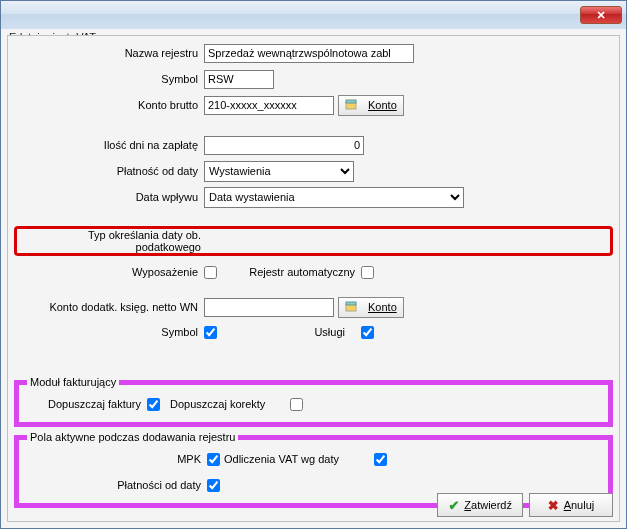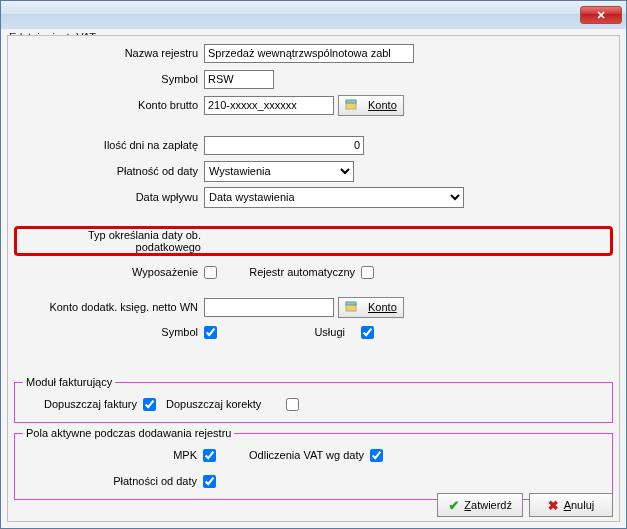--- a/index.html
+++ b/index.html
@@ -118,21 +118,21 @@
   .check-row {
     display: flex;
     align-items: center;
     height: 20px;
   }
   input[type=checkbox] {
     width: 13px; height: 13px;
     margin: 0;
   }
   fieldset {
-    border: 1px solid #d946ef;
+    border: 5px solid #d946ef;
     margin: 4px 0 0 0;
     padding: 6px 8px 8px 8px;
   }
   legend { font-size: 11px; padding: 0 3px; }
   .button-bar {
     position: absolute;
     bottom: 4px;
     right: 6px;
     display: flex;
     gap: 6px;
@@ -257,21 +257,21 @@
           <div style="width:120px;text-align:left;padding-right:6px;margin-left:10px">Dopuszczaj korekty</div>
           <input type="checkbox" style="">
         </div>
       </fieldset>
 
       <fieldset>
         <legend>Pola aktywne podczas dodawania rejestru</legend>
         <div class="check-row" style="margin-bottom:6px">
           <div style="width:180px;text-align:right;padding-right:6px">MPK</div>
           <input type="checkbox" checked="" style="">
-          <div style="width:150px;text-align:right;padding-right:6px;margin-left:4px">Odliczenia VAT wg daty</div>
+          <div style="width:150px;padding-right:6px;margin-left:4px">Odliczenia VAT wg daty</div>
           <input type="checkbox" checked="" style="">
         </div>
         <div class="check-row">
           <div style="width:180px;text-align:right;padding-right:6px">Płatności od daty</div>
           <input type="checkbox" checked="" style="">
         </div>
       </fieldset>
 
       <div class="button-bar">
         <div class="btn">

